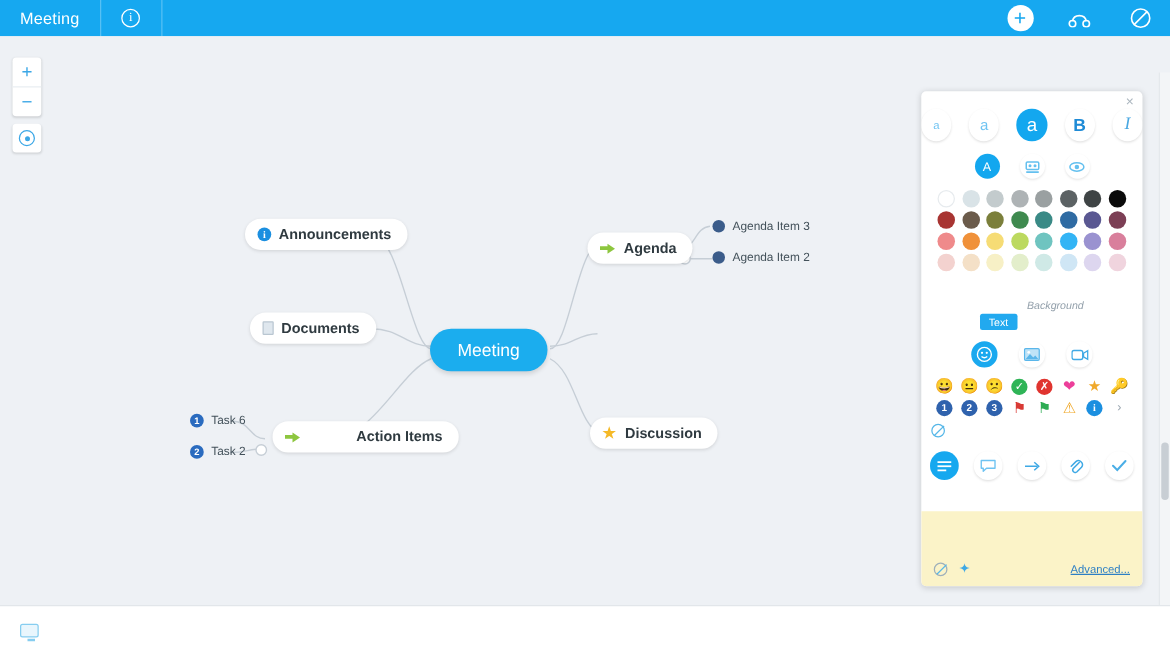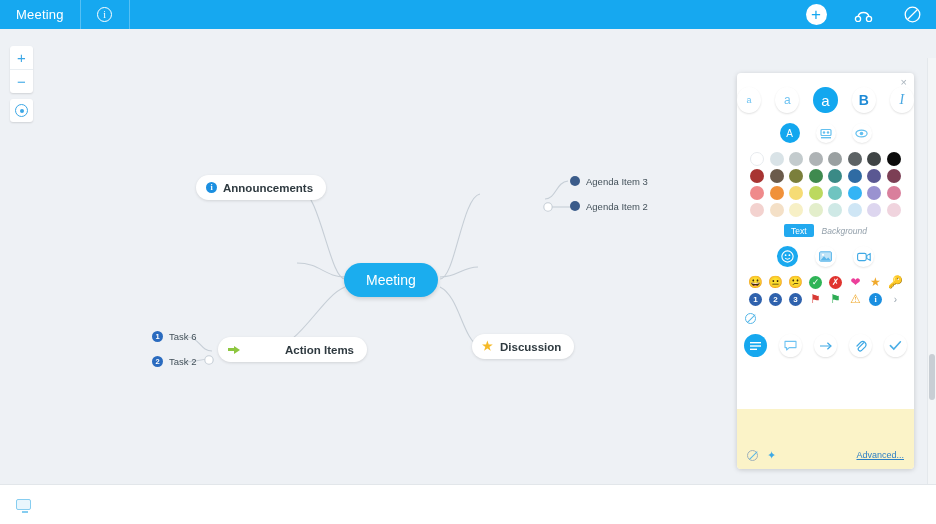--- a/index.html
+++ b/index.html
@@ -170,21 +170,21 @@
 
   .swatches {
     margin: 9px auto 0; width: 152px;
     display: grid; grid-template-columns: repeat(8, 1fr); gap: 3px 4px;
     justify-items: center;
   }
   .sw { width: 14px; height: 14px; border-radius: 50%; }
 
   .tabrow { margin-top: 7px; gap: 8px; font-size: 8.5px; }
   .tab-pill {
-    background: #22a9ef; color: #ffffff; padding: 1.5px 7px; border-radius: 2px;
+    background: #22a9ef; color: #ffffff; padding: 1.5px 7px; border-radius: 2px; margin-top: 27px;
   }
   .tab-plain { color: #93a0ab; font-style: italic; }
 
   .mediarow { margin-top: 9px; gap: 17px; }
   .mbtn {
     width: 21px; height: 21px; border-radius: 50%; background: #ffffff;
     box-shadow: 0 1px 2px rgba(0,0,0,.1);
     display: flex; align-items: center; justify-content: center;
   }
   .mbtn.sel { background: #1aa9ef; box-shadow: none; }
@@ -334,21 +334,29 @@
 
     <div class="node node-root" style="left:344px; top:234px;">
       <span>Meeting</span>
     </div>
 
     <div class="node node-topic" style="left:196px; top:146px;">
       <span class="ic ic-info">i</span>
       <span>Announcements</span>
     </div>
 
-
+    <div class="node node-topic" style="left:200px; top:221px;">
+      <span class="ic ic-doc"></span>
+      <span>Documents</span>
+    </div>
+
+    <div class="node node-topic" style="left:470px; top:157px;">
+      <span class="ic ic-arrow"></span>
+      <span>Agenda</span>
+    </div>
 
     <div class="node node-sub" style="left:566px; top:143px;">
       <span class="ic ic-dot"></span>
       <span>Agenda Item 3</span>
     </div>
     <div class="node node-sub" style="left:566px; top:168px;">
       <span class="ic ic-dot"></span>
       <span>Agenda Item 2</span>
     </div>
 

